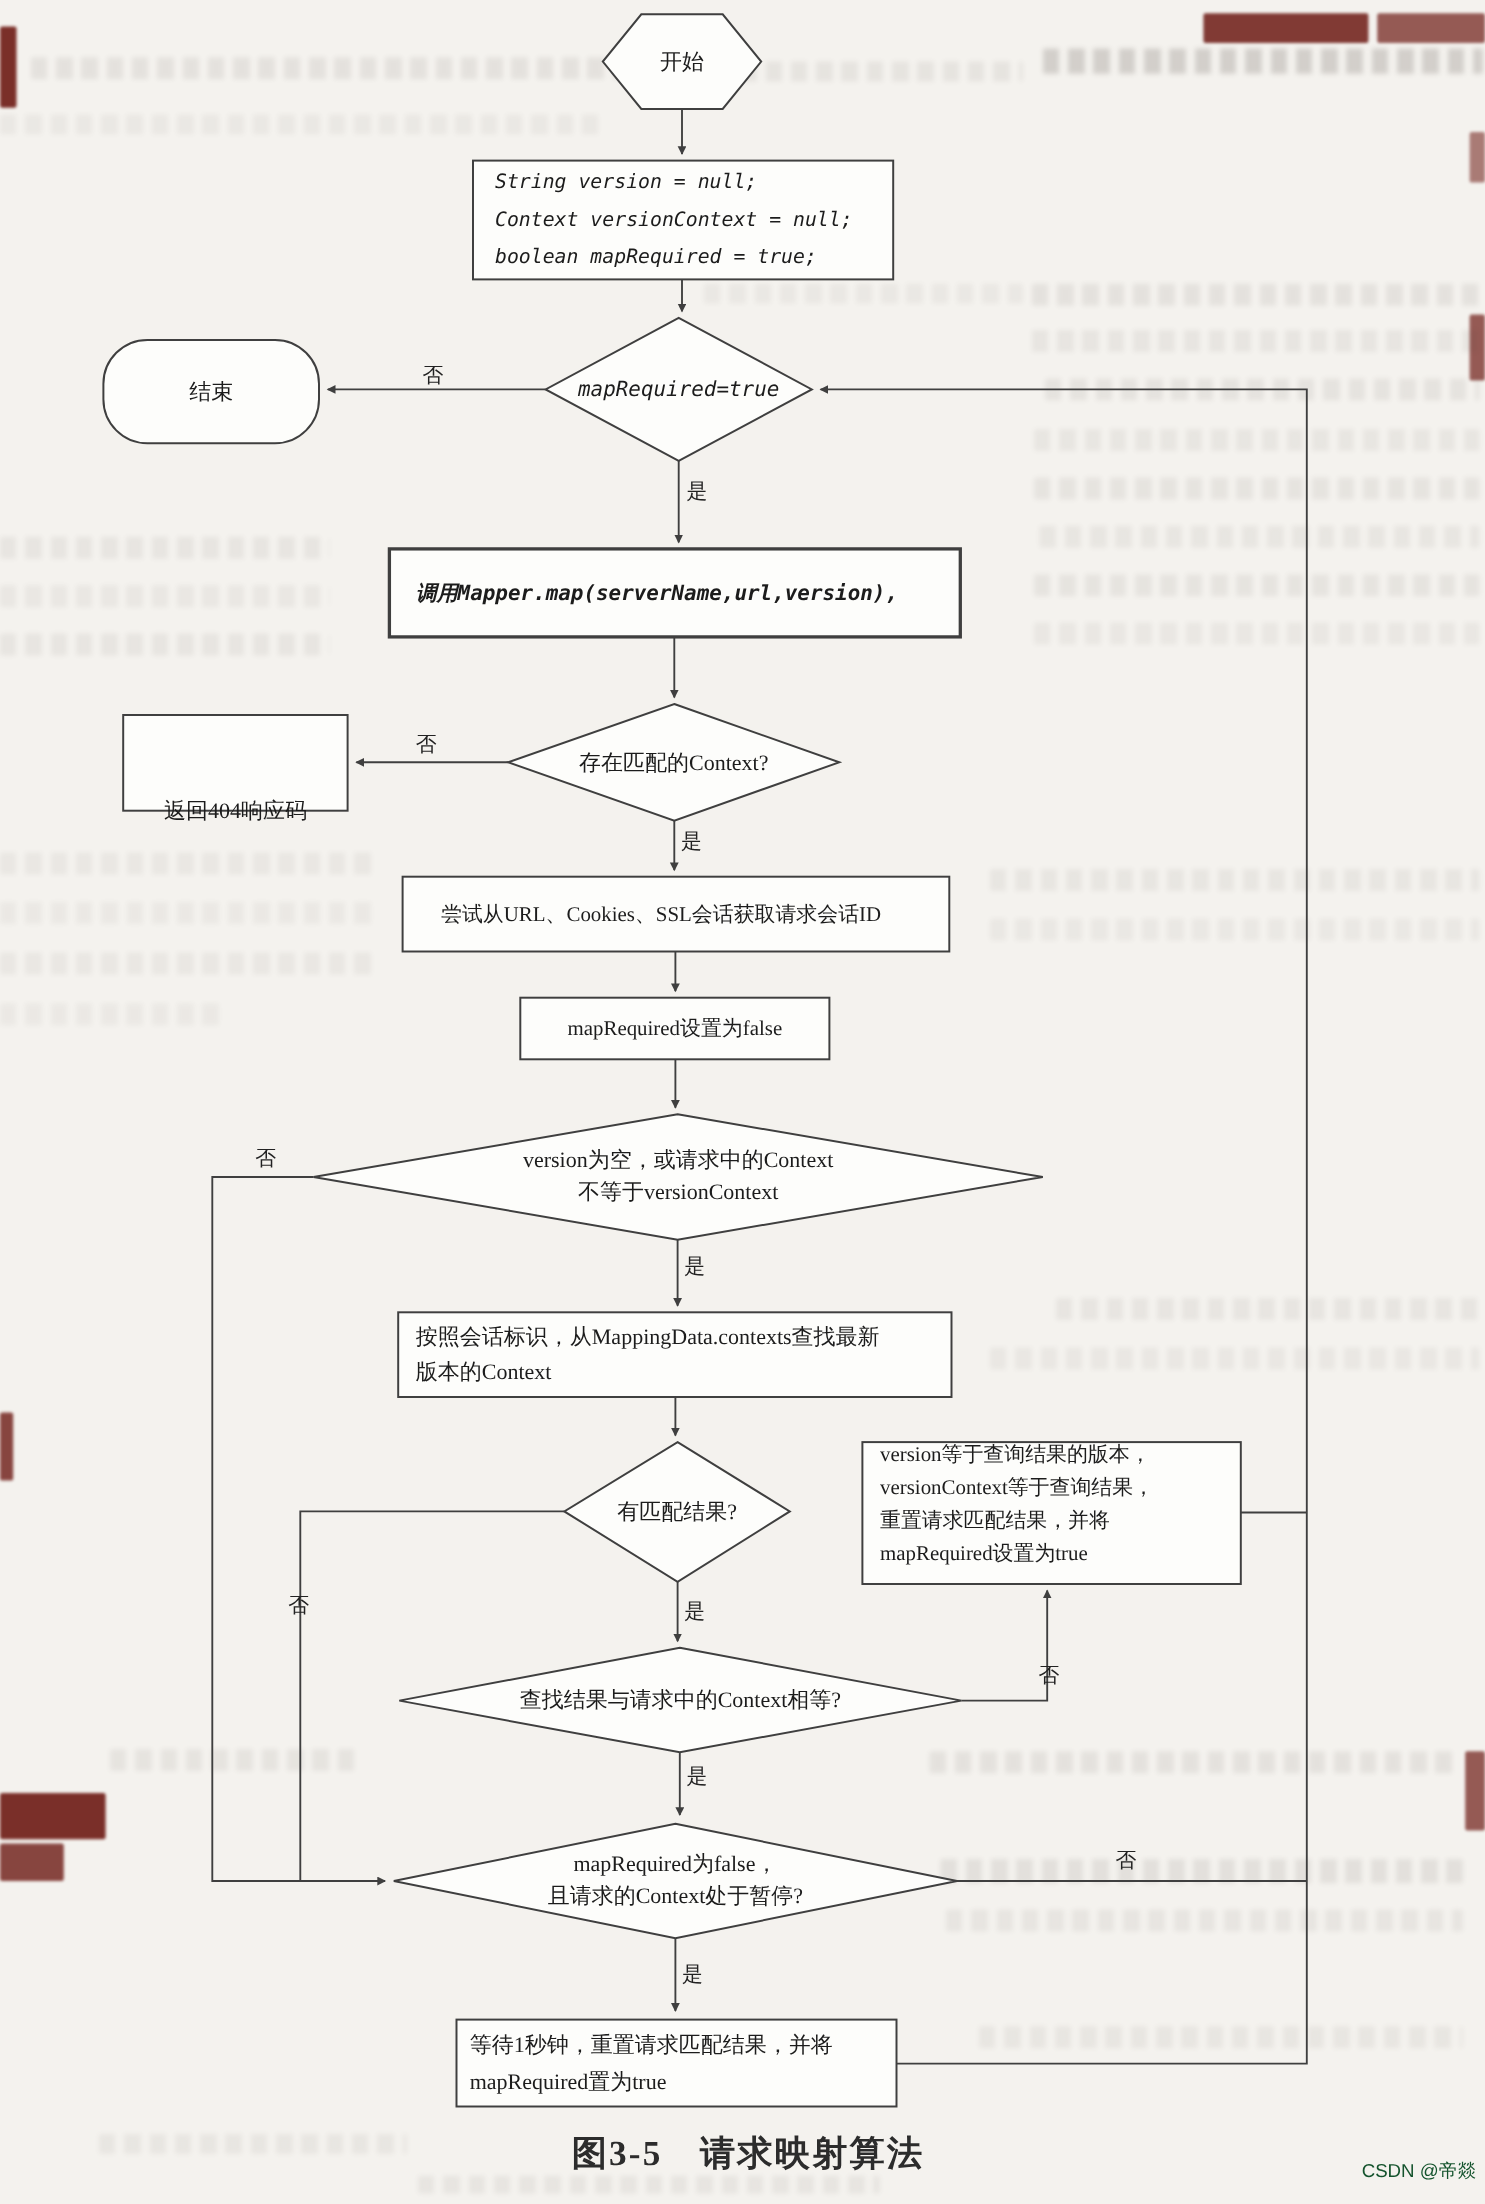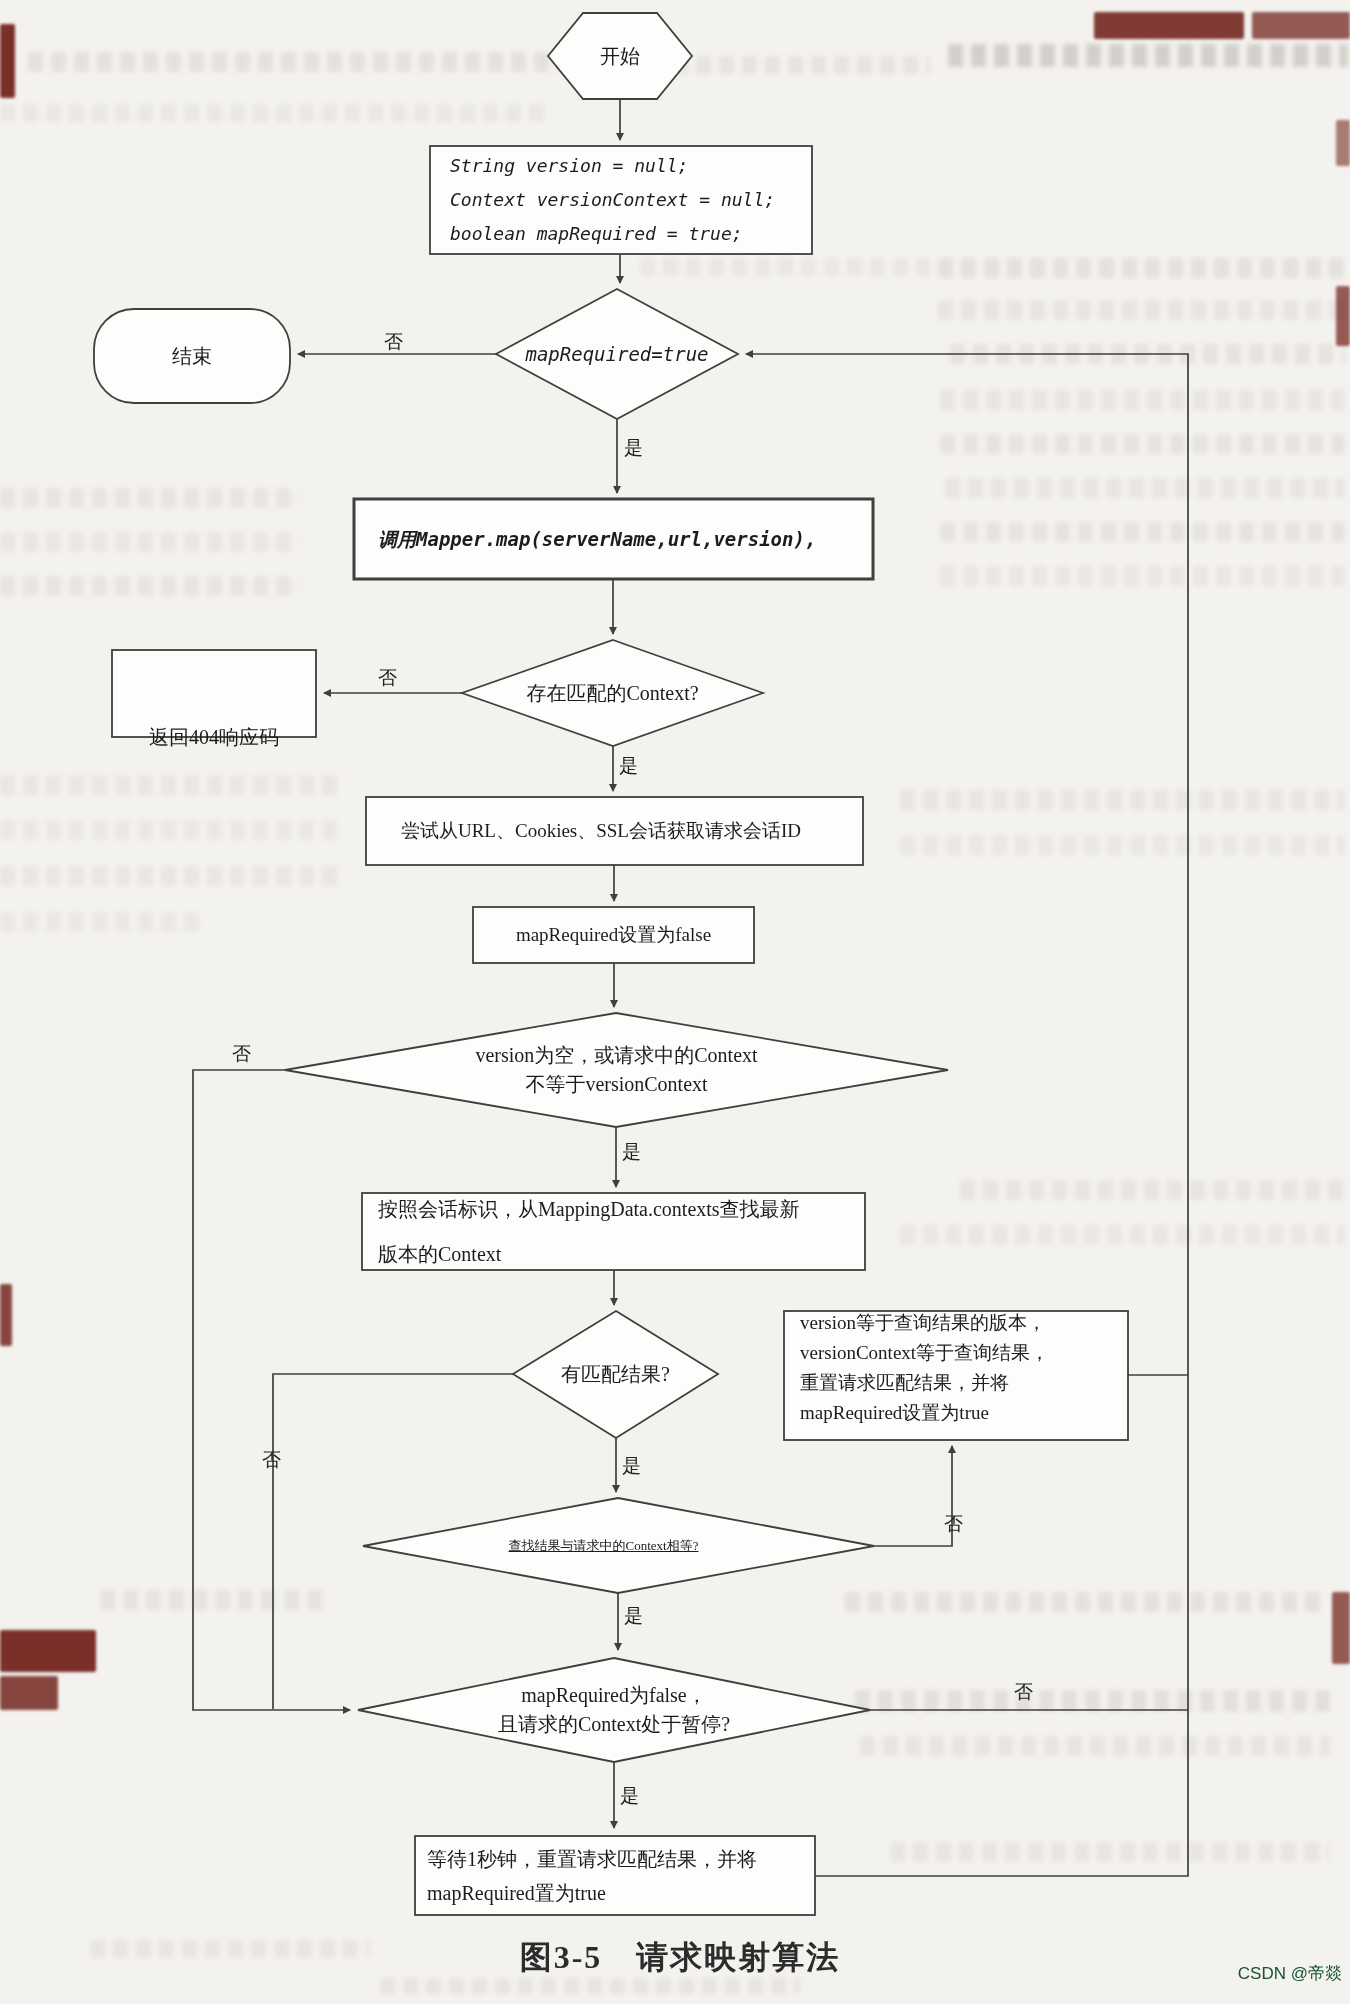--- a/index.html
+++ b/index.html
@@ -169,37 +169,37 @@
 
   <div class="node-text tc" style="left:473px;top:907px;width:281px;height:56px;font-size:19px;">
     <div>mapRequired设置为false</div>
   </div>
 
   <div class="node-text tc" style="left:285px;top:1013px;width:663px;height:114px;font-size:20px;line-height:29px;">
     <div>version为空，或请求中的Context</div>
     <div>不等于versionContext</div>
   </div>
 
-  <div class="node-text tl" style="left:362px;top:1193px;width:503px;height:77px;padding-left:16px;font-size:20px;line-height:32px;justify-content:space-between;">
+  <div class="node-text tl" style="left:362px;top:1193px;width:503px;height:77px;padding-left:16px;font-size:20px;line-height:32px;">
     <div>按照会话标识，从MappingData.contexts查找最新</div>
     <div>版本的Context</div>
   </div>
 
   <div class="node-text tc" style="left:513px;top:1311px;width:205px;height:127px;font-size:20px;">
     <div>有匹配结果?</div>
   </div>
 
   <div class="node-text tl" style="left:784px;top:1311px;width:344px;height:114px;padding-left:16px;font-size:19px;line-height:30px;">
     <div>version等于查询结果的版本，</div>
     <div>versionContext等于查询结果，</div>
     <div>重置请求匹配结果，并将</div>
     <div>mapRequired设置为true</div>
   </div>
 
-  <div class="node-text tc" style="left:348px;top:1498px;width:511px;height:95px;font-size:13px;text-decoration:underline;">
+  <div class="node-text tc" style="left:363px;top:1498px;width:511px;height:95px;font-size:20px;">
     <div>查找结果与请求中的Context相等?</div>
   </div>
 
   <div class="node-text tc" style="left:358px;top:1658px;width:512px;height:104px;font-size:20px;line-height:29px;">
     <div>mapRequired为false，</div>
     <div>且请求的Context处于暂停?</div>
   </div>
 
   <div class="node-text tl" style="left:415px;top:1836px;width:400px;height:79px;padding-left:12px;font-size:20px;line-height:34px;">
     <div>等待1秒钟，重置请求匹配结果，并将</div>

